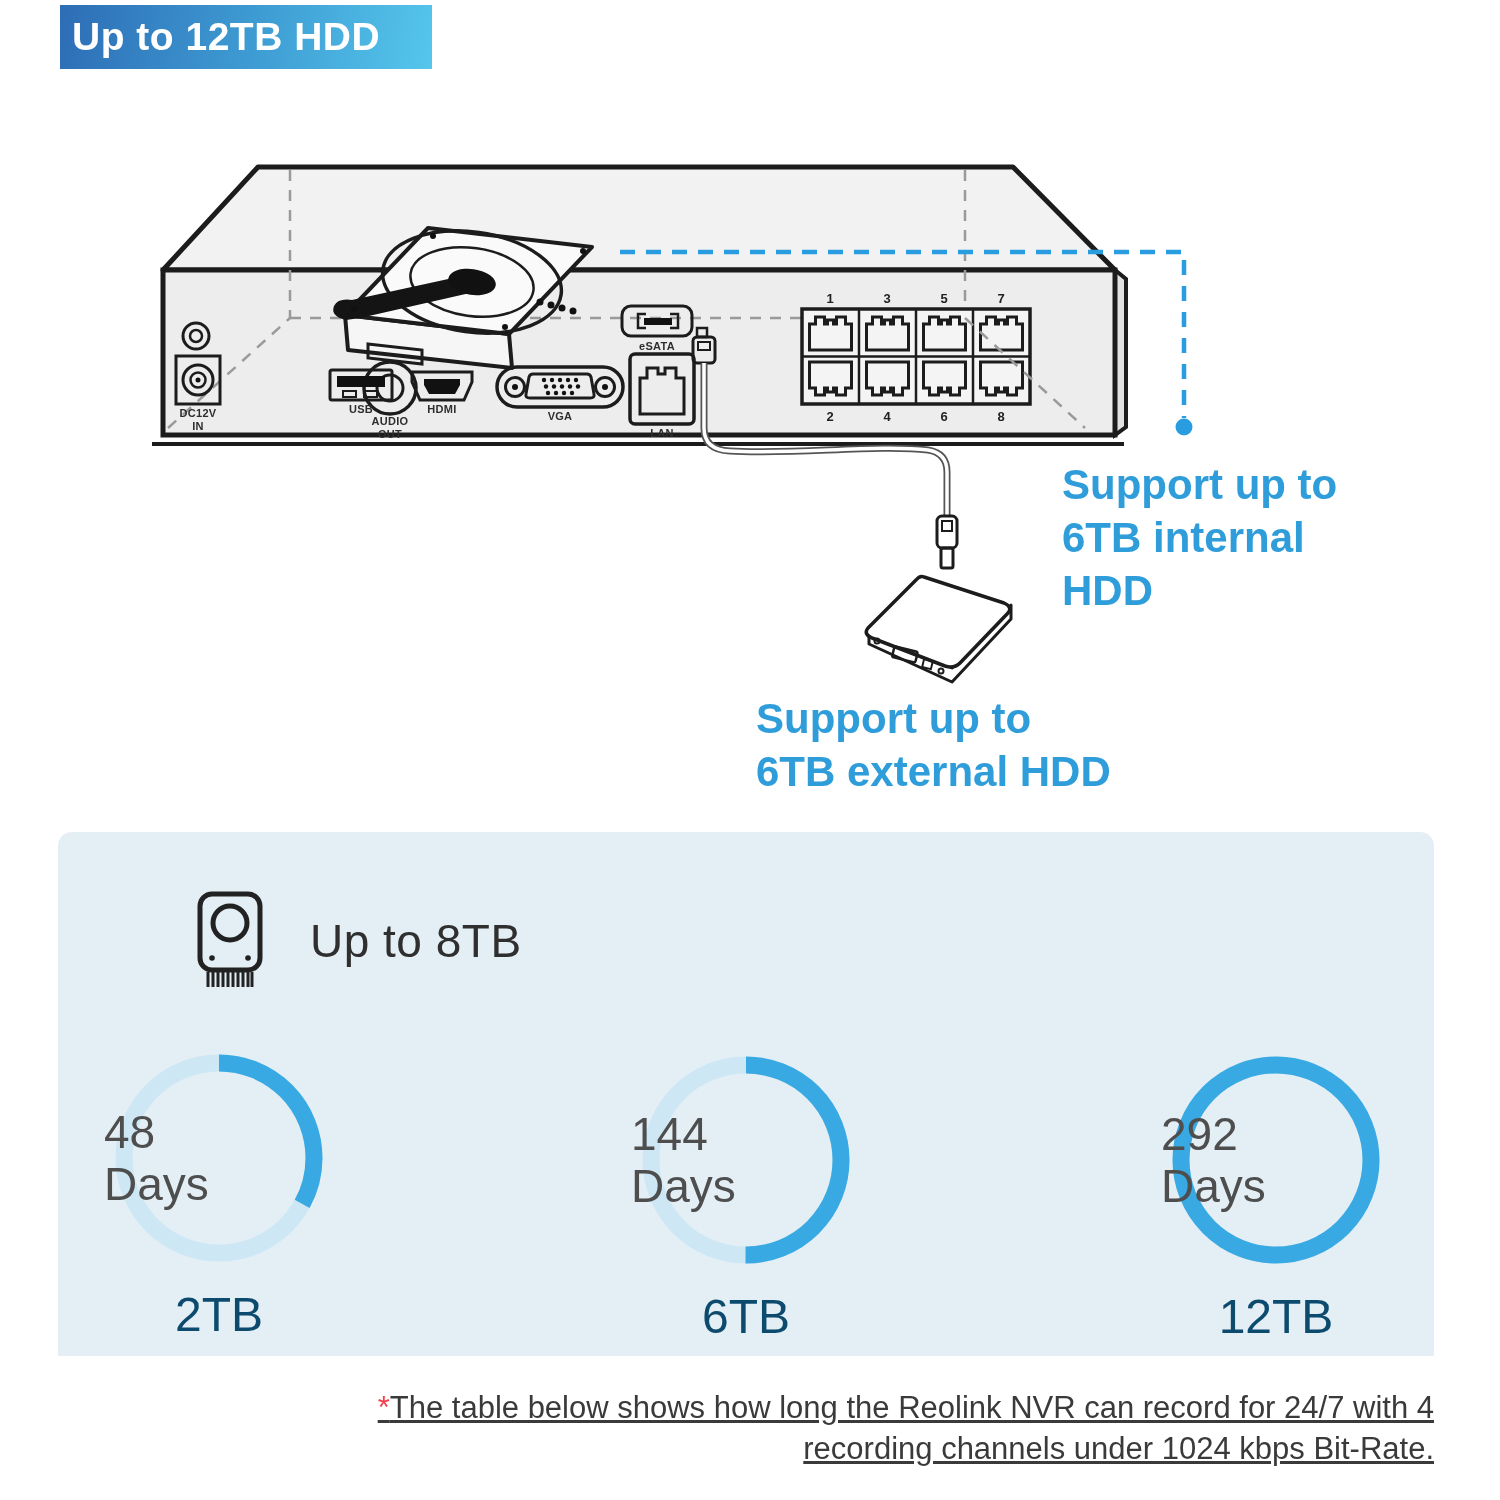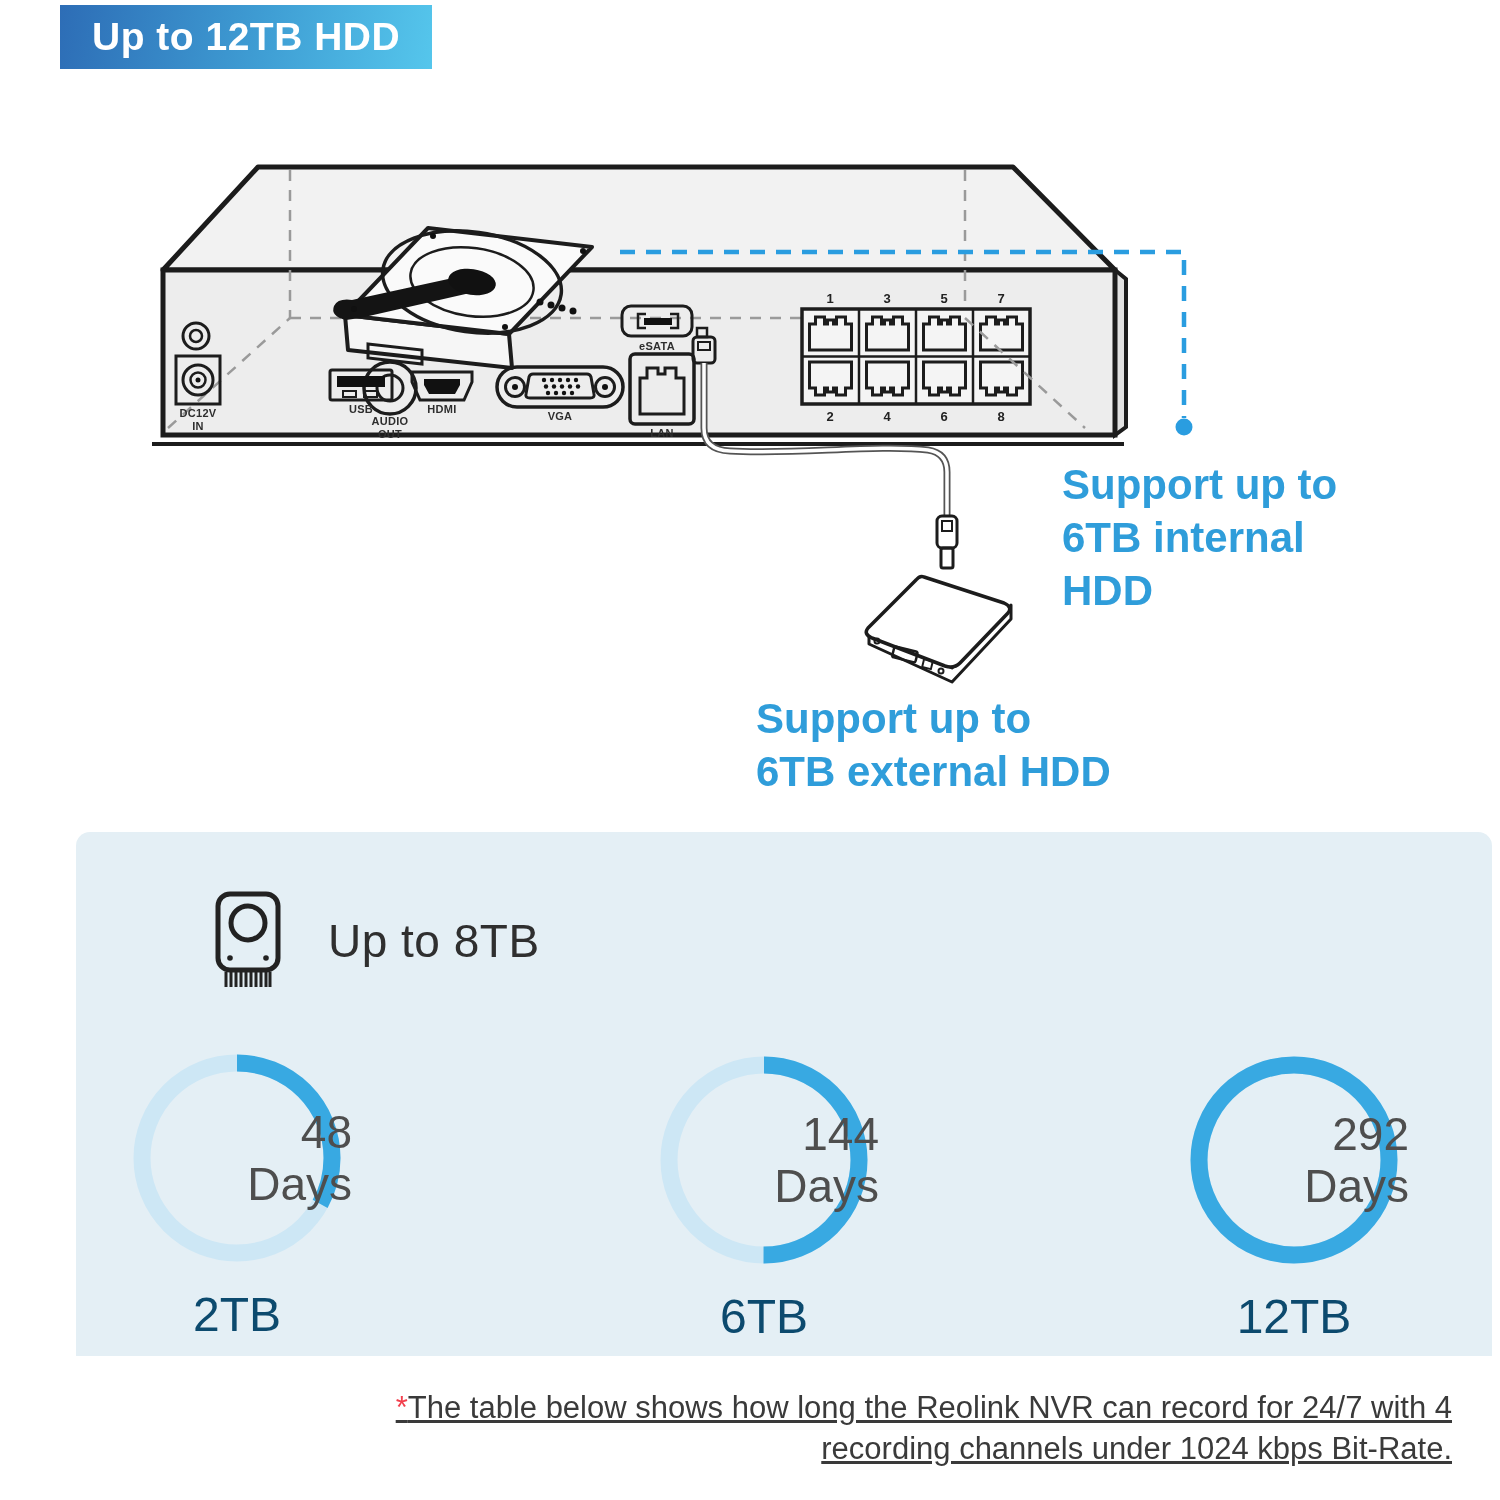--- a/index.html
+++ b/index.html
@@ -1,41 +1,41 @@
 <!DOCTYPE html>
 <html><head>
 <meta charset="utf-8">
 <style>
   html,body{margin:0;padding:0;background:#ffffff;}
   .page{position:relative;width:1500px;height:1500px;background:#ffffff;overflow:hidden;
         font-family:"Liberation Sans",sans-serif;}
   
   .badge{position:absolute;left:60px;top:5px;width:372px;height:64px;z-index:3;
          background:linear-gradient(100deg,#2d6db6 0%,#3f9ed4 55%,#55c6ec 100%);
-         display:flex;align-items:center;padding-left:32px;box-sizing:border-box;}
+         display:flex;align-items:center;padding-left:12px;box-sizing:border-box;}
   .badge span{color:#ffffff;font-size:39px;font-weight:bold;letter-spacing:.5px;}
   
   .device-svg{position:absolute;left:0;top:0;width:1500px;height:830px;z-index:1;}
   .port-label{font-size:11px;font-weight:600;fill:#2e2e2e;letter-spacing:.3px;}
   .poe-num{font-size:13px;font-weight:600;fill:#222;}
   
   .caption{position:absolute;color:#2f9dda;font-size:42px;font-weight:600;line-height:53px;z-index:2;}
   .caption-internal{left:1062px;top:458px;}
   .caption-external{left:756px;top:692px;}
   
-  .panel{position:absolute;left:76px;top:832px;width:1376px;height:524px;background:#e4eff5;
-         border-radius:14px 14px 0 0;z-index:2;padding-left:40px;}
+  .panel{position:absolute;left:58px;top:832px;width:1376px;height:524px;background:#e4eff5;
+         border-radius:14px 14px 0 0;z-index:2;}
   .feature{position:absolute;display:flex;align-items:center;}
   .feature-label{font-size:46px;color:#2f2f2f;letter-spacing:.5px;}
   .feature-hdd{left:138px;top:58px;gap:46px;}
   .feature-overwrite{left:721px;top:50px;gap:40px;}
   .ring-block{position:absolute;width:230px;text-align:center;}
   .ring-wrap{position:relative;width:230px;height:230px;}
   .ring-text{position:absolute;left:0;top:0;width:230px;height:230px;display:flex;flex-direction:column;
-             align-items:flex-end;justify-content:center;color:#4e4e4e;font-size:46px;line-height:1.14;}
+             align-items:flex-start;justify-content:center;color:#4e4e4e;font-size:46px;line-height:1.14;}
   .ring-cap{margin-top:14px;font-size:48px;color:#0c4a6e;}
   .ring1{left:46px;top:211px;}
   .ring2{left:573px;top:213px;}
   .ring3{left:1103px;top:213px;}
   .footnote{position:absolute;left:0;top:556px;width:1376px;text-align:right;color:#3a3a3a;
             font-size:31px;line-height:1.32;text-decoration:underline;}
   .footnote .ast{color:#f2404d;}
   .lineart{stroke:#1c1c1c;fill:none;}
 </style>
 </head>

